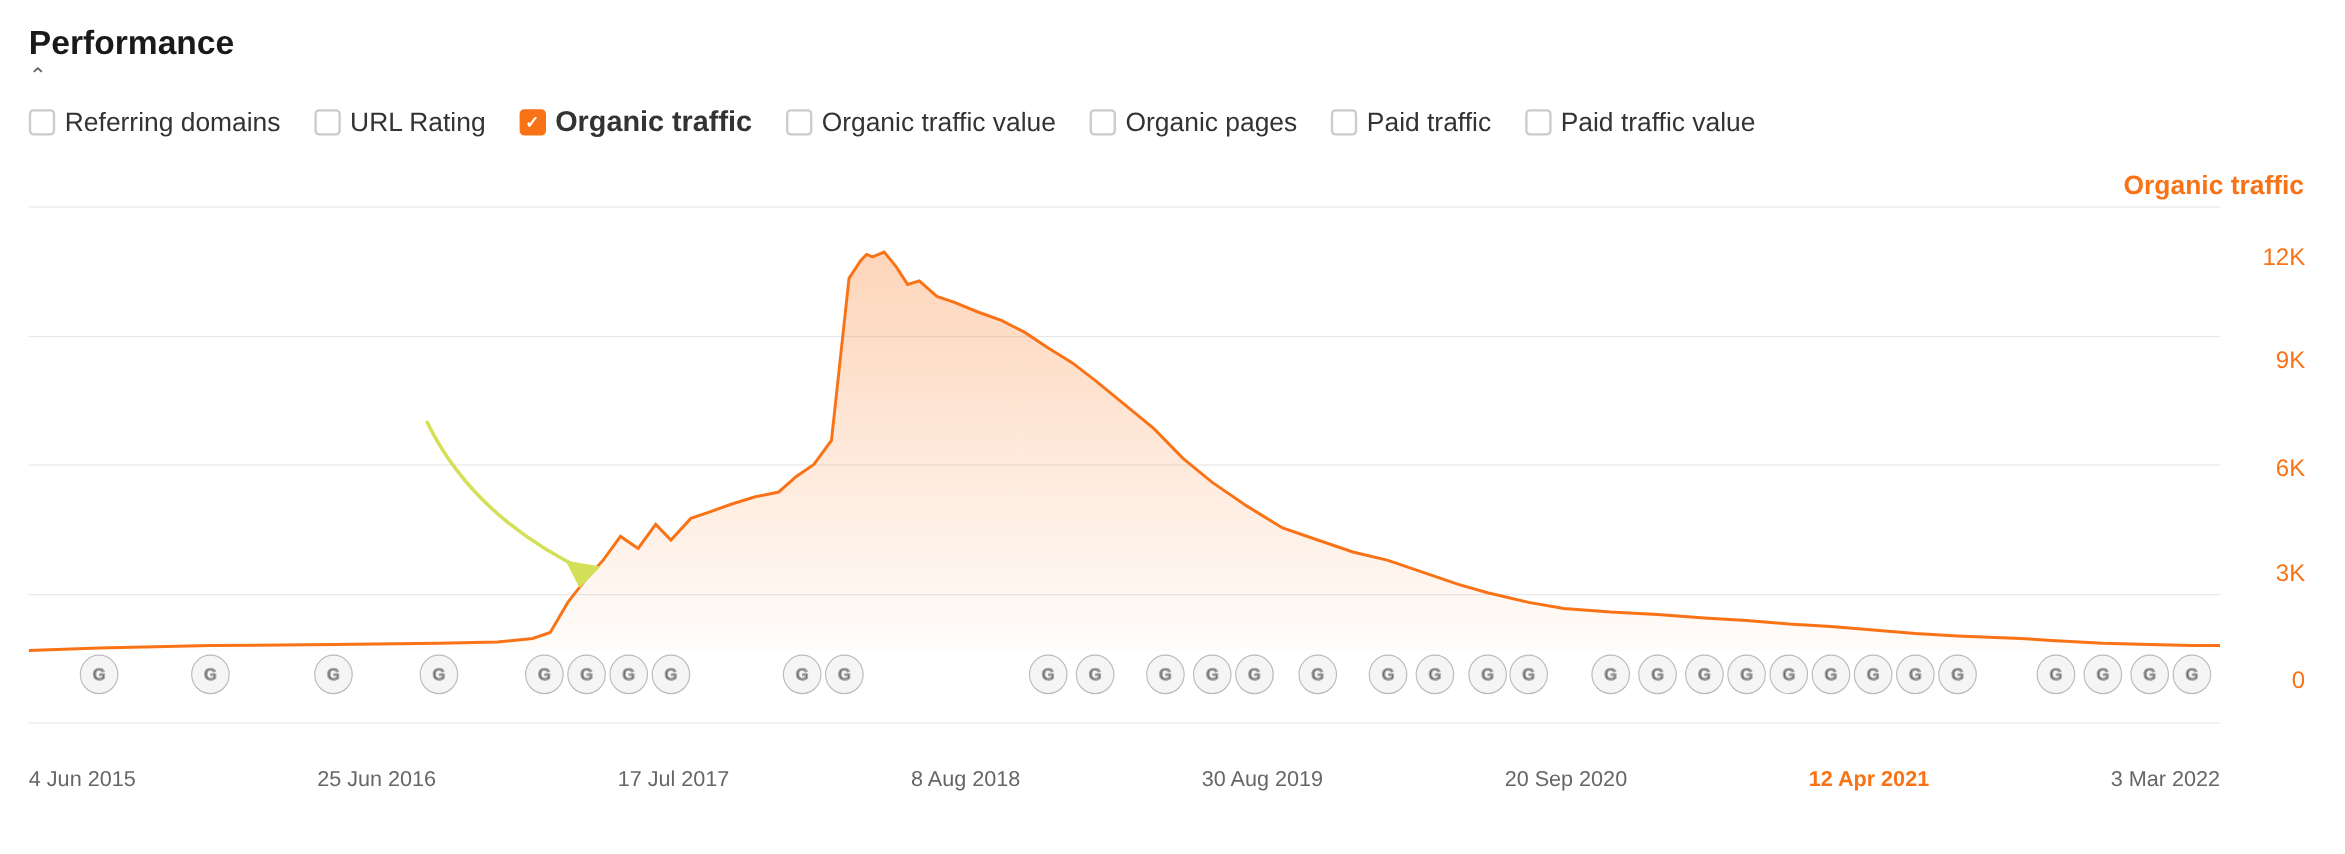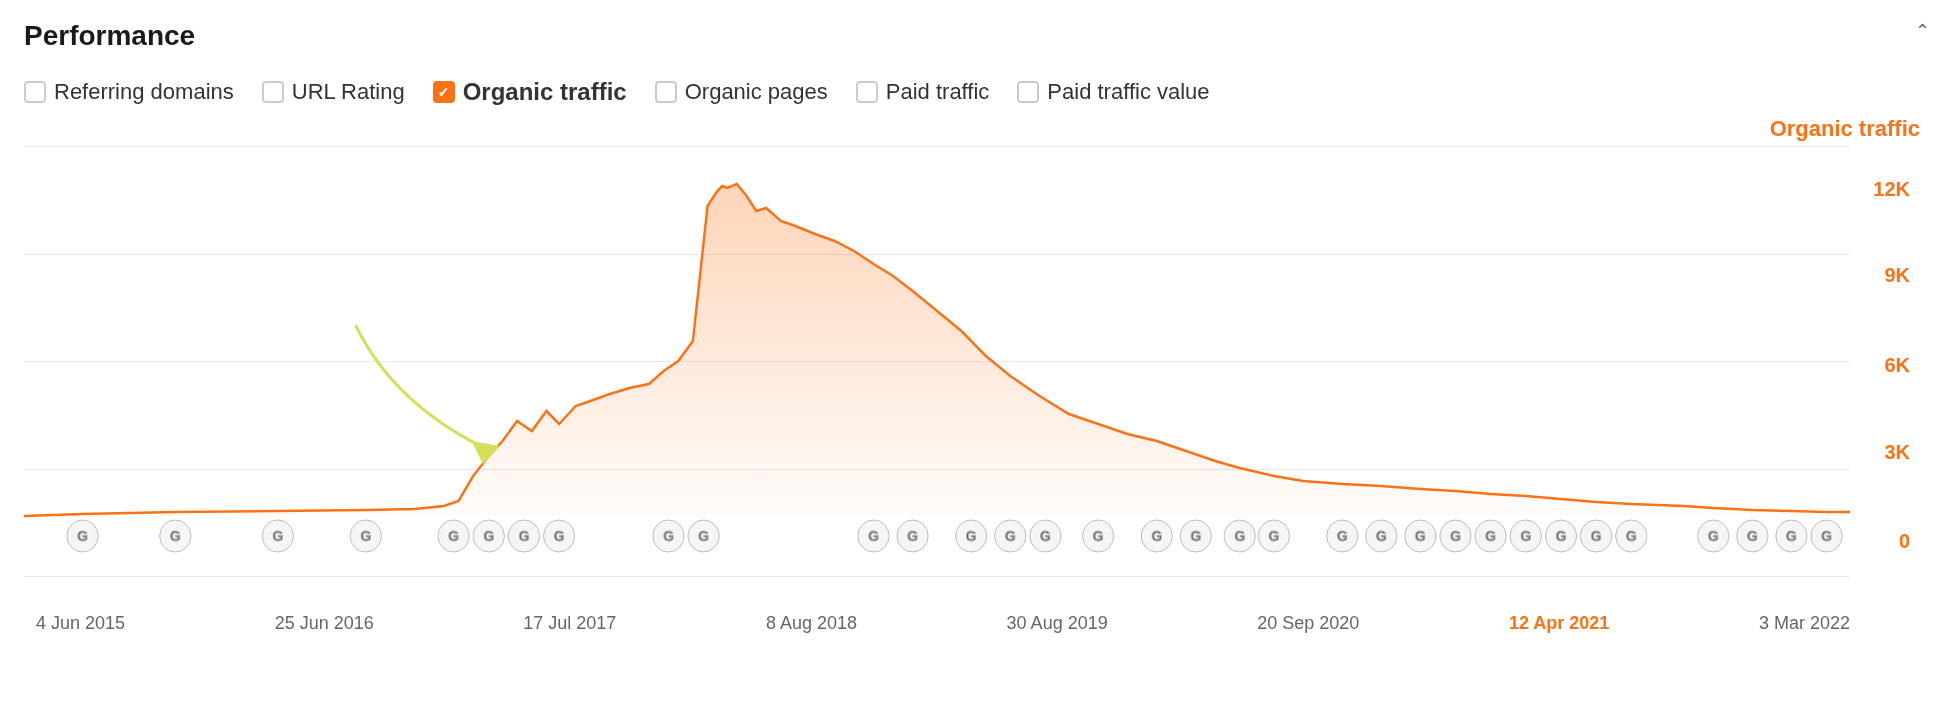--- a/index.html
+++ b/index.html
@@ -12,39 +12,40 @@
     }
     .container {
       width: 1954px;
       padding: 20px 24px 0 24px;
       background: #fff;
     }
     .header-row {
       display: flex;
       align-items: flex-start;
       justify-content: space-between;
-      margin-bottom: 26px;
+      margin-bottom: 14px;
+      flex-direction: column;
     }
     .title {
       font-size: 28px;
       font-weight: 700;
       color: #1a1a1a;
     }
     .collapse-btn {
       background: none;
       border: none;
       cursor: pointer;
       font-size: 18px;
       color: #666;
     }
     .checkboxes-row {
       display: flex;
       align-items: center;
       gap: 28px;
-      margin-bottom: 10px;
+      margin-bottom: 26px;
       flex-wrap: wrap;
       text-align: center;
     }
     .checkbox-item {
       display: flex;
       align-items: center;
       gap: 8px;
       cursor: pointer;
       font-size: 22px;
       color: #333;
@@ -74,24 +75,24 @@
       font-weight: bold;
     }
     .chart-area {
       position: relative;
       width: 100%;
       height: 520px;
       margin-top: 10px;
     }
     .y-axis-label {
       position: absolute;
-      right: 20px;
+      right: 9px;
       font-size: 20px;
       color: #f97316;
-      font-weight: 700;
+      font-weight: 400;
     }
     .y-label-title {
       top: 0px;
       right: 20px;
       font-size: 22px;
       font-weight: 600;
     }
     .chart-inner {
       position: absolute;
       left: 0;
@@ -141,20 +142,24 @@
         <div class="checkbox-box"></div>
         <span>Referring domains</span>
       </div>
       <div class="checkbox-item">
         <div class="checkbox-box"></div>
         <span>URL Rating</span>
       </div>
       <div class="checkbox-item active">
         <div class="checkbox-box checked"></div>
         <span style="font-weight: 700; font-size: 24px;">Organic traffic</span>
+      </div>
+      <div class="checkbox-item">
+        <div class="checkbox-box"></div>
+        <span>Organic traffic value</span>
       </div>
       <div class="checkbox-item">
         <div class="checkbox-box"></div>
         <span>Organic pages</span>
       </div>
       <div class="checkbox-item">
         <div class="checkbox-box"></div>
         <span>Paid traffic</span>
       </div>
       <div class="checkbox-item">
@@ -410,21 +415,21 @@
 
         <g>
 
           <path d="M 340,180 Q 380,260 478,305" fill="none" stroke="#d4e05a" stroke-width="3" stroke-linecap="round"></path>
 
           <polygon points="470,318 488,300 458,295" fill="#d4e05a"></polygon>
         </g>
       </svg>
     </div>
 
-    <div class="x-axis" style="bottom: 2px; left: 12px; right: 80px; position: absolute; display: flex; justify-content: space-between; align-items: flex-end; margin-top: 42px;">
+    <div class="x-axis" style="bottom: 2px; left: 0; right: 80px; position: absolute; display: flex; justify-content: space-between; align-items: flex-end; margin-top: 42px;">
       <span class="x-label">4 Jun 2015</span>
       <span class="x-label">25 Jun 2016</span>
       <span class="x-label">17 Jul 2017</span>
       <span class="x-label">8 Aug 2018</span>
       <span class="x-label">30 Aug 2019</span>
       <span class="x-label">20 Sep 2020</span>
       <span class="x-label" style="color:#f97316; font-weight:600;">12 Apr 2021</span>
       <span class="x-label">3 Mar 2022</span>
     </div>
   </div>

